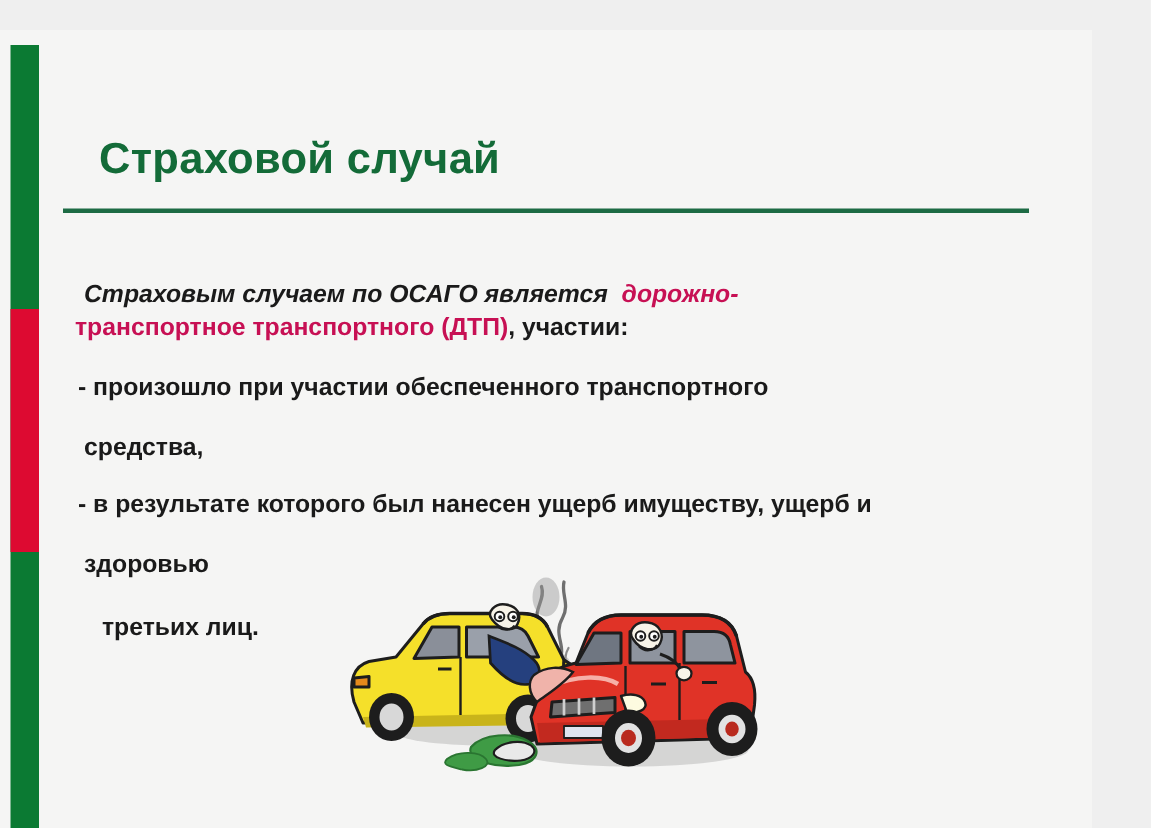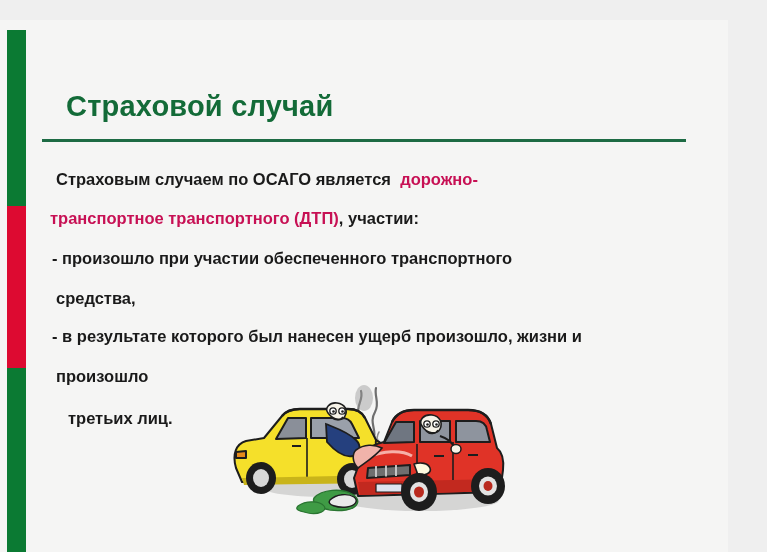--- a/index.html
+++ b/index.html
@@ -85,21 +85,21 @@
     top: 144px;
     width: 660px;
   }
   .bodyline {
     color: #1a1a1a;
     font-size: 16.5px;
     font-weight: bold;
     line-height: 20px;
     white-space: nowrap;
   }
-  .l1 { position: absolute; left: 6px;  top: 5px; }
+  .l1 { position: absolute; left: 6px;  top: 22px; font-style: italic; }
   .l2 { position: absolute; left: 0px;  top: 44px; }
   .l3 { position: absolute; left: 2px;  top: 84px; }
   .l4 { position: absolute; left: 6px;  top: 124px; }
   .l5 { position: absolute; left: 2px;  top: 162px; }
   .l6 { position: absolute; left: 6px;  top: 202px; }
   .l7 { position: absolute; left: 18px; top: 244px; }
 
   .hl { color: #c71054; }
 
   
@@ -131,22 +131,22 @@
     <div class="bodyline l1">
       <span>Страховым случаем по ОСАГО  является</span><span>&nbsp;&nbsp;</span><span class="hl">дорожно-</span>
     </div>
 
     <div class="bodyline l2">
       <span class="hl">транспортное транспортного  (ДТП)</span><span>, участии:</span>
     </div>
 
     <div class="bodyline l3">- произошло при участии обеспеченного транспортного</div>
     <div class="bodyline l4">средства,</div>
-    <div class="bodyline l5">- в результате которого был нанесен ущерб произошло, жизни и</div>
-    <div class="bodyline l6">произошло</div>
+    <div class="bodyline l5">- в результате которого был нанесен ущерб имуществу, ущерб и</div>
+    <div class="bodyline l6">здоровью</div>
     <div class="bodyline l7">третьих  лиц.</div>
   </div>
 
   <div class="illus">
     <svg width="310" height="180" viewBox="0 0 310 180" xmlns="http://www.w3.org/2000/svg">
 
       <ellipse cx="118" cy="130" rx="60" ry="9" fill="#b9b9b9" opacity="0.55"></ellipse>
       <ellipse cx="215" cy="142" rx="78" ry="11" fill="#b9b9b9" opacity="0.55"></ellipse>
 
       <g fill="none" stroke="#6f6f6f" stroke-width="2.2" stroke-linecap="round">

